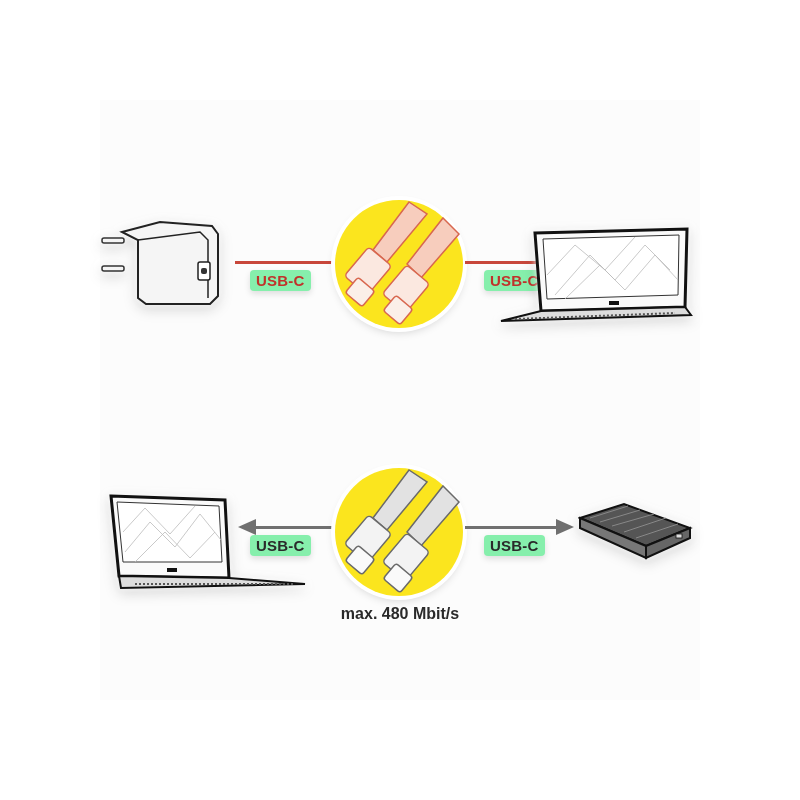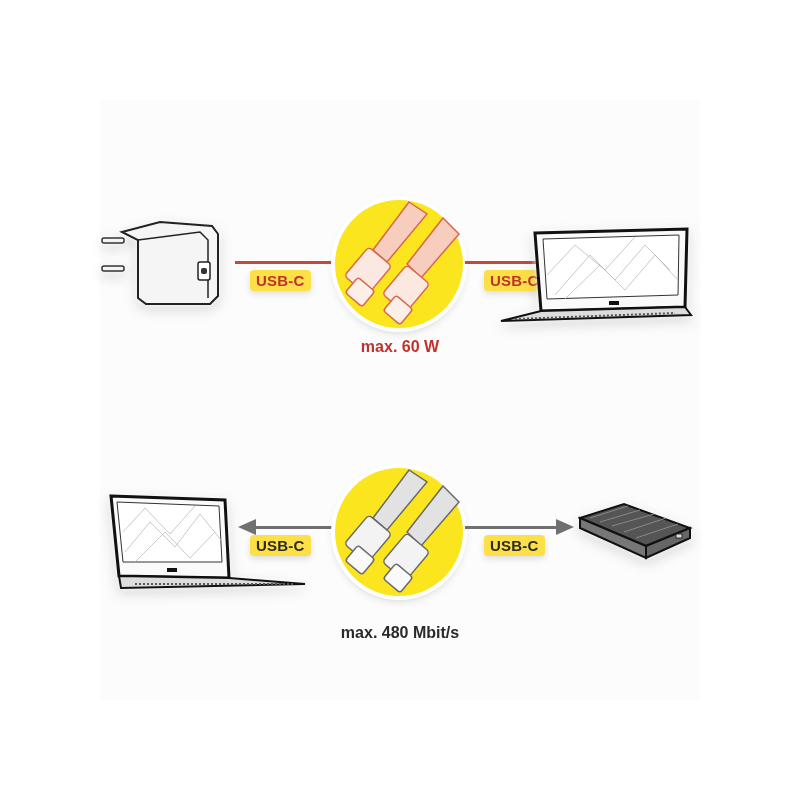--- a/index.html
+++ b/index.html
@@ -6,21 +6,21 @@
   body {
     width: 800px; height: 800px; background: #ffffff; position: relative; overflow: hidden;
     font-family: "Liberation Sans", "DejaVu Sans", sans-serif;
   }
   .panel {
     position: absolute; left: 100px; top: 100px; width: 600px; height: 600px;
     background: #fcfcfc;
   }
   .label {
     position: absolute; font-weight: bold; font-size: 15px; letter-spacing: 0.2px;
-    padding: 2px 6px; border-radius: 4px; background: #fde047;
+    padding: 2px 6px; border-radius: 4px; background: #86efac;
     box-shadow: 0 3px 6px rgba(0,0,0,0.12);
   }
   .red { color: #c0322b; }
   .dark { color: #2a2a2a; }
   .line-red { position: absolute; height: 3px; background: #c8473b; }
   .line-gray { position: absolute; height: 3px; background: #707070; }
   .arrow-r-red { position: absolute; width: 0; height: 0; border-top: 8px solid transparent; border-bottom: 8px solid transparent; border-left: 18px solid #c8473b; }
   .arrow-r-gray { position: absolute; width: 0; height: 0; border-top: 8px solid transparent; border-bottom: 8px solid transparent; border-left: 18px solid #707070; }
   .arrow-l-gray { position: absolute; width: 0; height: 0; border-top: 8px solid transparent; border-bottom: 8px solid transparent; border-right: 18px solid #707070; }
   .circle {
@@ -76,21 +76,20 @@
       <path d="M60 70 L95 30 L120 55 L150 20 L175 45"></path>
       <path d="M70 74 L105 40 L130 65 L160 30 L183 55"></path>
       <path d="M52 50 L80 20 L110 45 L140 12"></path>
     </g>
     <rect x="114" y="76" width="10" height="4" fill="#111"></rect>
     <path d="M46 86 L190 82 L196 90 L6 96 Z" fill="#ddd" stroke="#111" stroke-width="2"></path>
     <path d="M20 94 L180 88" stroke="#555" stroke-width="2" stroke-dasharray="2 2"></path>
   </svg>
 
   <div class="caption red" style="left:300px;top:337px;">
-    <span>max. 60 W</span>
   </div>
 </div>
 
 <div>
 
   <svg class="device-sticker" style="left:105px;top:492px;" width="205" height="100" viewBox="0 0 205 100">
     <path d="M6 4 L120 8 L124 86 L14 84 Z" fill="#fafafa" stroke="#111" stroke-width="3"></path>
     <path d="M12 10 L114 14 L117 70 L18 70 Z" fill="#fff" stroke="#333" stroke-width="1"></path>
     <g stroke="#bbb" stroke-width="0.8" fill="none">
       <path d="M20 60 L45 30 L70 55 L95 22 L116 48"></path>
@@ -130,16 +129,16 @@
         <path d="M22 20 L62 8"></path>
         <path d="M34 24 L76 12"></path>
         <path d="M46 30 L88 16"></path>
         <path d="M58 36 L100 22"></path>
     </g>
     <path d="M2 16 L2 26 L68 56 L68 44 Z" fill="#777" stroke="#111" stroke-width="2"></path>
     <path d="M68 44 L112 26 L112 36 L68 56 Z" fill="#666" stroke="#111" stroke-width="2"></path>
     <rect x="98" y="32" width="6" height="4" fill="#ddd" stroke="#111" stroke-width="0.8"></rect>
   </svg>
 
-  <div class="caption dark" style="left:300px;top:604px;margin-top:19px;">
+  <div class="caption dark" style="left:300px;top:604px;">
     <span>max. 480 Mbit/s</span>
   </div>
 </div>
 
 </body></html>

